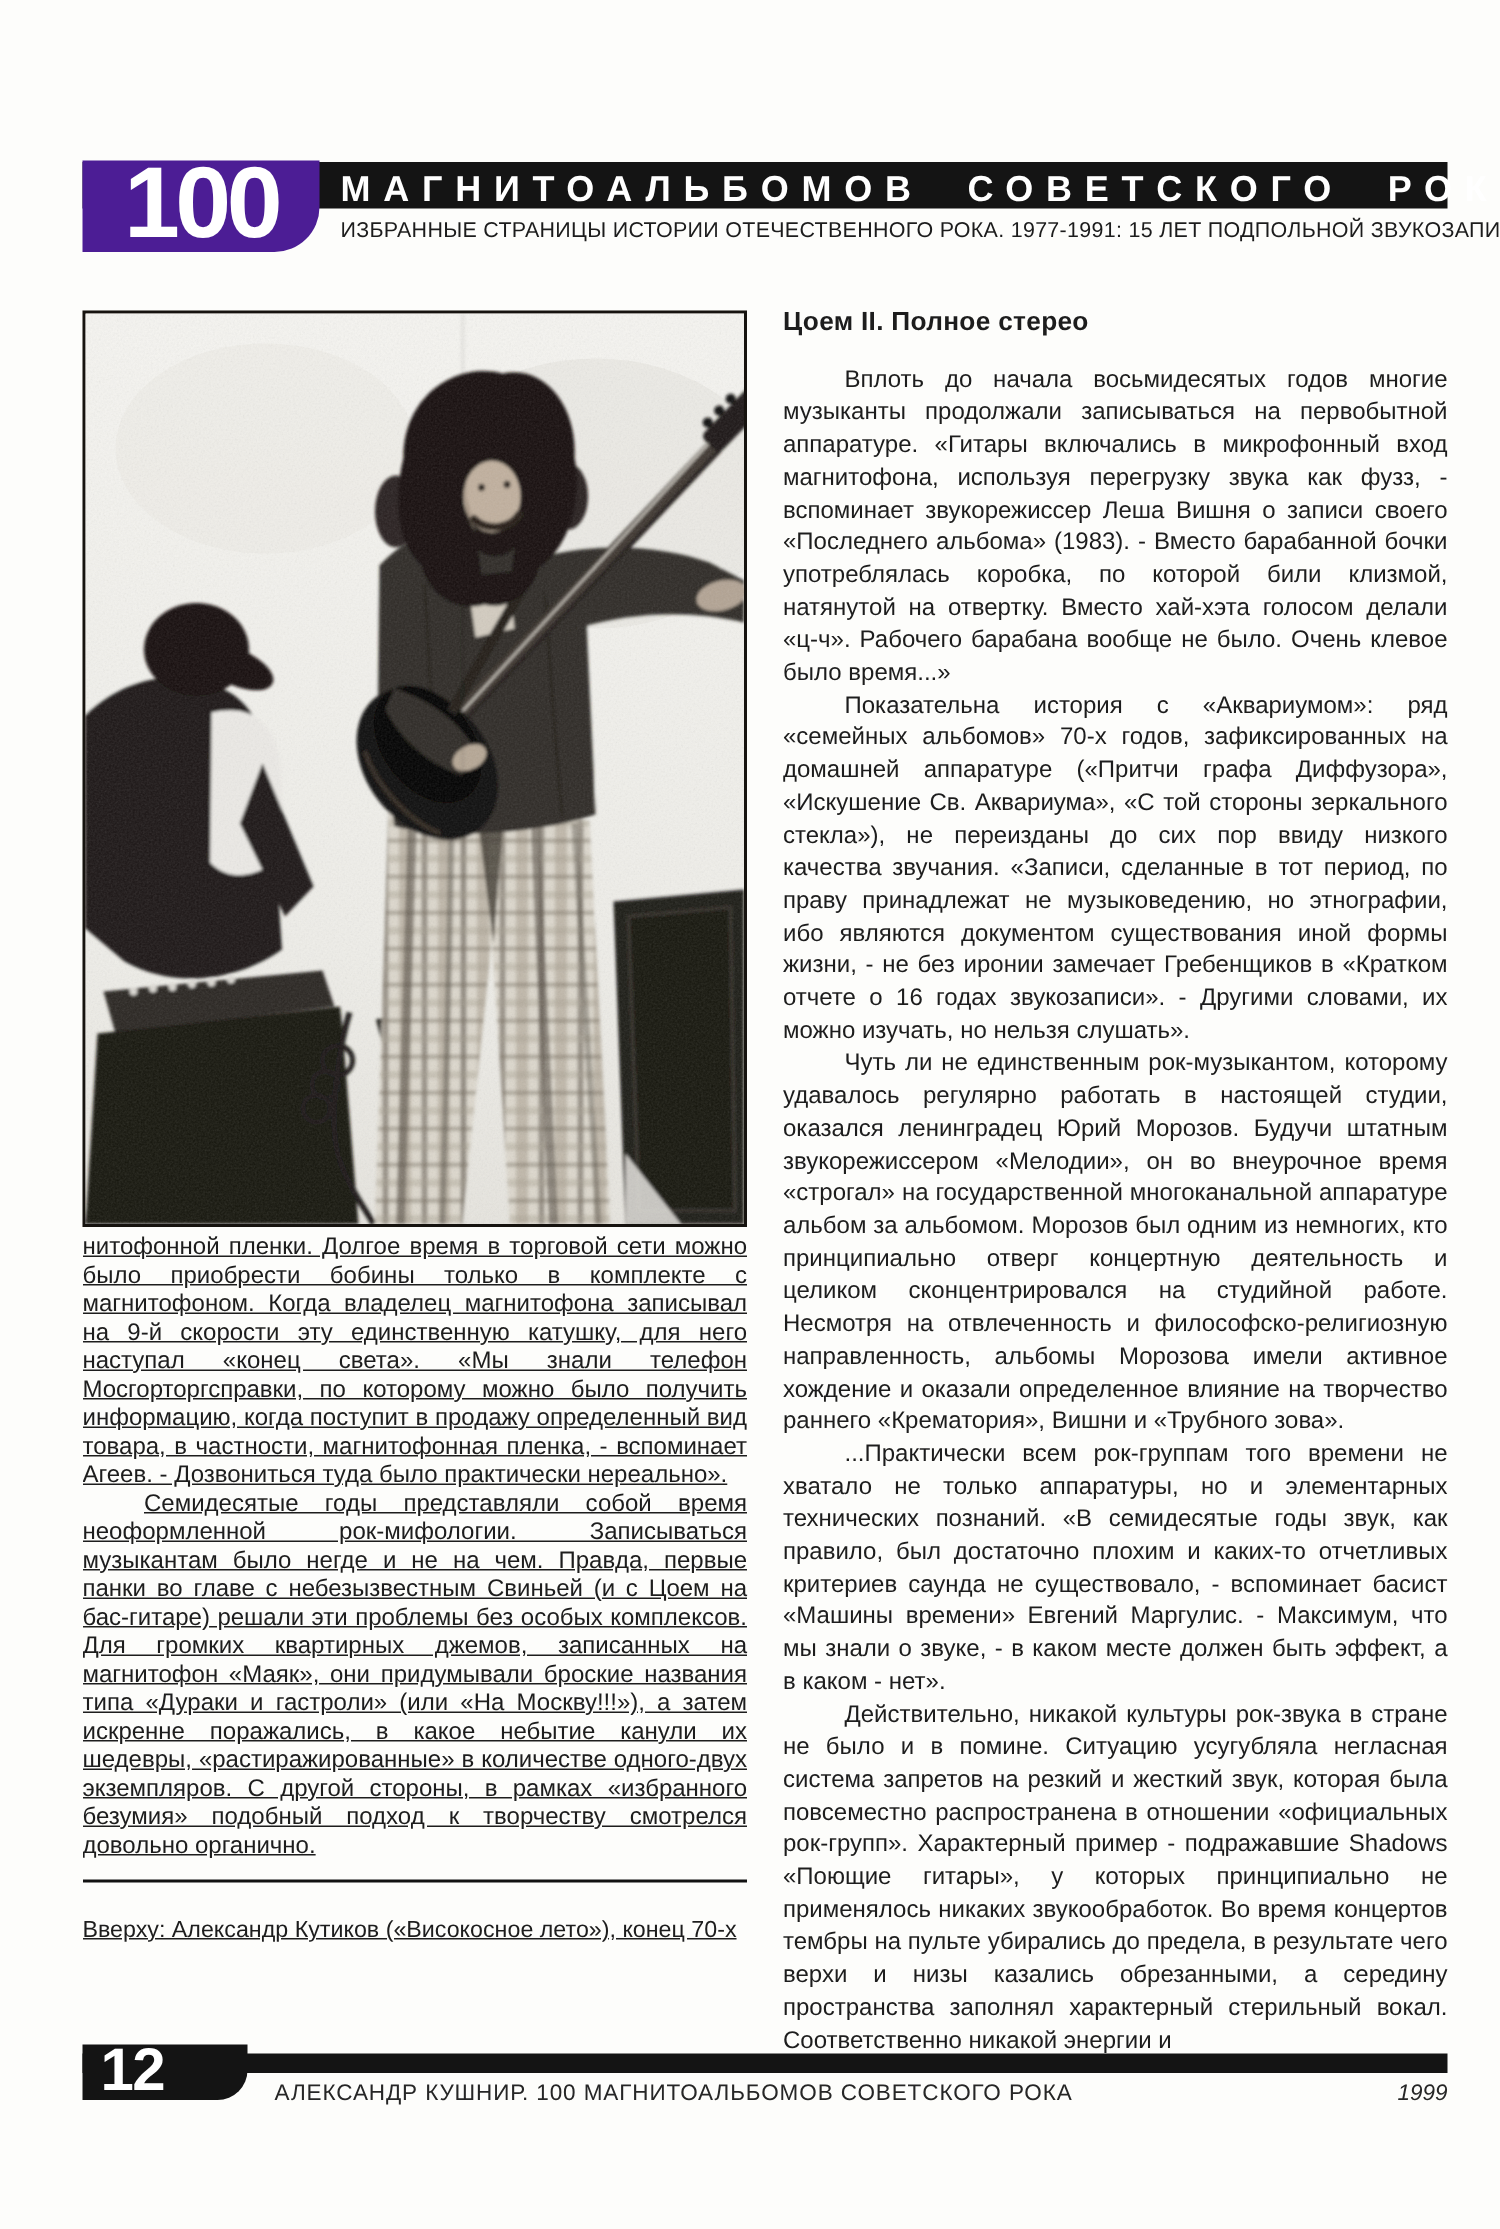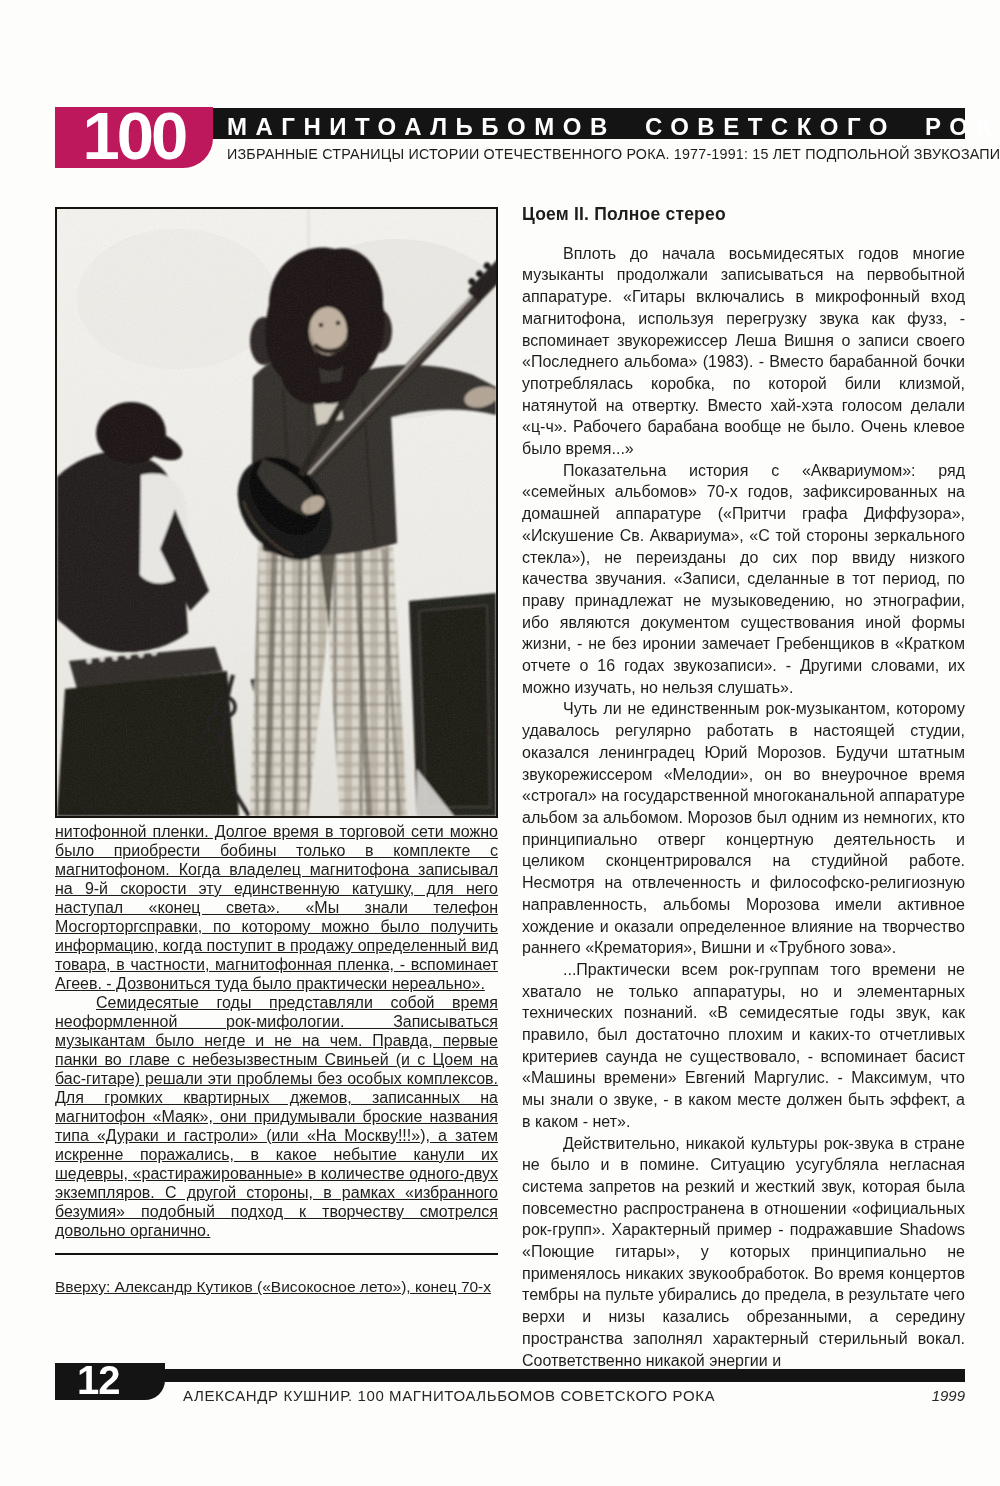--- a/index.html
+++ b/index.html
@@ -5,21 +5,21 @@
   html,body{margin:0;padding:0;background:#ffffff;}
   .page{
     position:relative;width:1000px;height:1486px;overflow:hidden;
     background:#fdfdfb;color:#1d1d1d;
     font-family:"Liberation Sans","DejaVu Sans",sans-serif;
   }
   
   .header{position:absolute;left:55px;top:107px;width:910px;height:62px;}
   .header-bar{position:absolute;left:0;top:1px;width:910px;height:31px;background:#141414;}
   .header-num-block{
-    position:absolute;left:0;top:0;width:158px;height:61px;background:#be185d;
+    position:absolute;left:0;top:0;width:158px;height:61px;background:#4c1d95;
     border-bottom-right-radius:30px;display:flex;align-items:center;justify-content:center;
   }
   .header-num{
     color:#ffffff;font-size:67px;font-weight:bold;letter-spacing:-3px;
     line-height:56px;transform:translateY(-2px);
   }
   .header-title{
     position:absolute;left:172px;top:6px;color:#ffffff;font-size:24px;font-weight:bold;
     letter-spacing:8.5px;word-spacing:14px;white-space:nowrap;
   }
@@ -49,21 +49,21 @@
   p.ind{text-indent:41px;}
   .caption-block{border-top:2px solid #121212;margin-top:13px;padding-top:22px;}
   .photo-caption{font-size:15.5px;text-align:left;}
   
   .footer{position:absolute;left:55px;top:1363px;width:910px;height:40px;}
   .footer-bar{position:absolute;left:0;top:6px;width:910px;height:13px;background:#141414;}
   .footer-num-block{
     position:absolute;left:0;top:0;width:110px;height:37px;background:#141414;
     border-bottom-right-radius:20px;display:flex;align-items:center;
   }
-  .footer-num{color:#ffffff;font-size:40px;font-weight:bold;letter-spacing:-1px;line-height:34px;padding-left:22px;transform:translateY(-2px);}
+  .footer-num{color:#ffffff;font-size:40px;font-weight:bold;letter-spacing:-1px;line-height:34px;padding-left:12px;transform:translateY(-2px);}
   .footer-meta{position:absolute;left:128px;top:24px;font-size:15px;letter-spacing:0.6px;color:#262626;white-space:nowrap;}
   .footer-year{position:absolute;right:0;top:24px;font-size:15px;color:#262626;font-style:italic;}
 </style>
 </head>
 <body>
 
 <div class="page">
 
   <div class="header">
     <div class="header-bar"></div>

